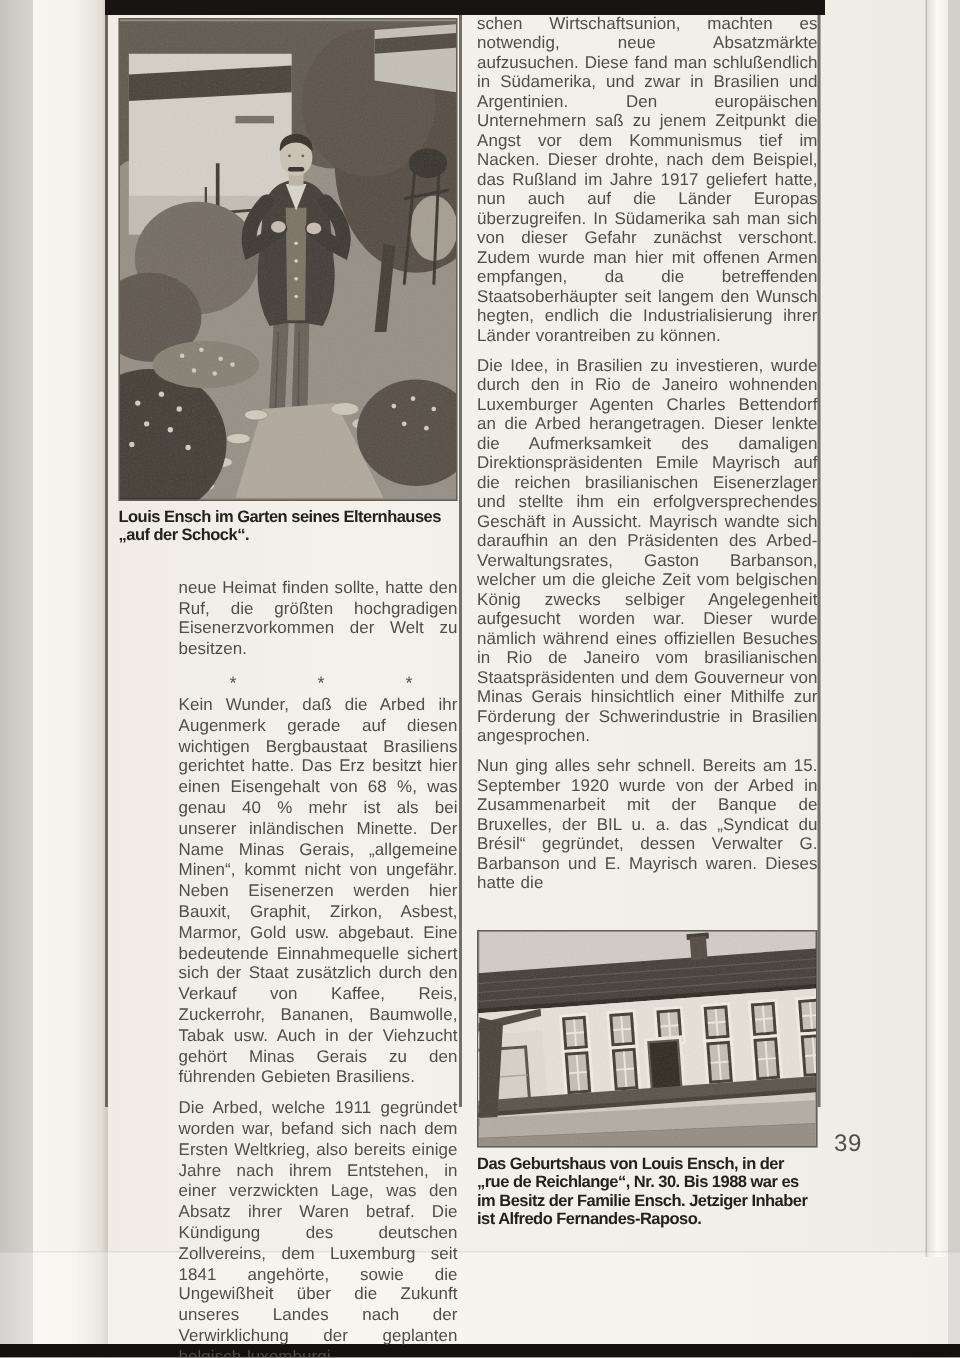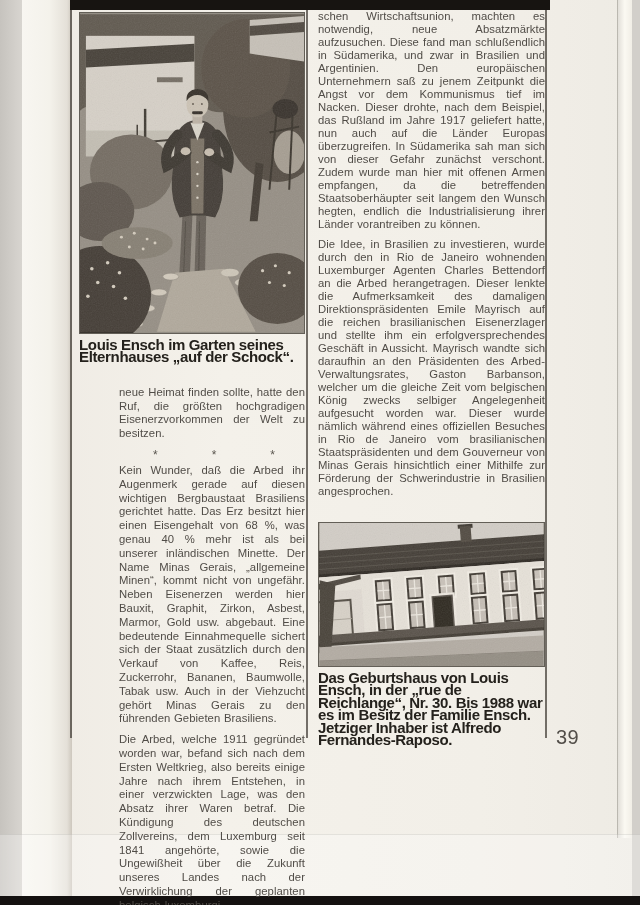--- a/index.html
+++ b/index.html
@@ -54,21 +54,21 @@
 
   .photo {
     display: block; width: 100%;
     border: 1px solid rgba(42,38,32,0.45);
     box-sizing: border-box;
     background: #938e85;
   }
   .caption {
     margin-top: 5px;
     font-weight: bold;
-    font-size: 15px; line-height: 12.4px;
+    font-size: 11px; line-height: 12.4px;
     letter-spacing: -0.35px;
     color: #24211c;
   }
   .bodytext {
     font-size: 11.3px;
     color: #504c47;
     text-align: justify;
     letter-spacing: 0.05px;
     word-spacing: 0.5px;
   }
@@ -76,22 +76,22 @@
   .col-right .bodytext { line-height: 13.0px; }
   .col-left .bodytext.first { margin-top: 22px; }
   .para { margin: 0 0 7px 0; }
   .asterisks {
     display: flex; justify-content: space-between;
     padding: 1px 30px 3px 34px;
     color: #5a564f; font-size: 12px; line-height: 12px;
   }
   .house-photo-wrap { margin-top: 24px; }
   .page-number {
-    position: absolute; left: 556px; top: 726px;
-    font-size: 20px; color: #524e49; letter-spacing: 0.5px; text-align: center;
+    position: absolute; left: 556px; top: 754px;
+    font-size: 16px; color: #524e49; letter-spacing: 0.5px; text-align: center;
   }
 </style>
 </head>
 <body>
 
 <div class="scan">
 
   <div class="strip-left"></div>
   <div class="gutter"></div>
   <div class="right-edge"></div>
@@ -225,20 +225,21 @@
       </div>
       <p class="para">Kein Wunder, daß die Arbed ihr Augenmerk gerade auf diesen wichtigen Bergbaustaat Brasiliens gerichtet hatte. Das Erz besitzt hier einen Eisengehalt von 68 %, was genau 40 % mehr ist als bei unserer inländischen Minette. Der Name Minas Gerais, „allgemeine Minen“, kommt nicht von ungefähr. Neben Eisenerzen werden hier Bauxit, Graphit, Zirkon, Asbest, Marmor, Gold usw. abgebaut. Eine bedeutende Einnahmequelle sichert sich der Staat zusätzlich durch den Verkauf von Kaffee, Reis, Zuckerrohr, Bananen, Baumwolle, Tabak usw. Auch in der Viehzucht gehört Minas Gerais zu den führenden Gebieten Brasiliens.</p>
       <p class="para">Die Arbed, welche 1911 gegründet worden war, befand sich nach dem Ersten Weltkrieg, also bereits einige Jahre nach ihrem Entstehen, in einer verzwickten Lage, was den Absatz ihrer Waren betraf. Die Kündigung des deutschen Zollvereins, dem Luxemburg seit 1841 angehörte, sowie die Ungewißheit über die Zukunft unseres Landes nach der Verwirklichung der geplanten belgisch-luxemburgi-</p>
     </div>
   </div>
 
   <div class="col-right">
     <div class="bodytext">
       <p class="para">schen Wirtschaftsunion, machten es notwendig, neue Absatzmärkte aufzusuchen. Diese fand man schlußendlich in Südamerika, und zwar in Brasilien und Argentinien. Den europäischen Unternehmern saß zu jenem Zeitpunkt die Angst vor dem Kommunismus tief im Nacken. Dieser drohte, nach dem Beispiel, das Rußland im Jahre 1917 geliefert hatte, nun auch auf die Länder Europas überzugreifen. In Südamerika sah man sich von dieser Gefahr zunächst verschont. Zudem wurde man hier mit offenen Armen empfangen, da die betreffenden Staatsoberhäupter seit langem den Wunsch hegten, endlich die Industrialisierung ihrer Länder vorantreiben zu können.</p>
       <p class="para">Die Idee, in Brasilien zu investieren, wurde durch den in Rio de Janeiro wohnenden Luxemburger Agenten Charles Bettendorf an die Arbed herangetragen. Dieser lenkte die Aufmerksamkeit des damaligen Direktionspräsidenten Emile Mayrisch auf die reichen brasilianischen Eisenerzlager und stellte ihm ein erfolgversprechendes Geschäft in Aussicht. Mayrisch wandte sich daraufhin an den Präsidenten des Arbed-Verwaltungsrates, Gaston Barbanson, welcher um die gleiche Zeit vom belgischen König zwecks selbiger Angelegenheit aufgesucht worden war. Dieser wurde nämlich während eines offiziellen Besuches in Rio de Janeiro vom brasilianischen Staatspräsidenten und dem Gouverneur von Minas Gerais hinsichtlich einer Mithilfe zur Förderung der Schwerindustrie in Brasilien angesprochen.</p>
+      <p class="para">Nun ging alles sehr schnell. Bereits am 15. September 1920 wurde von der Arbed in Zusammenarbeit mit der Banque de Bruxelles, der BIL u. a. das „Syndicat du Brésil“ gegründet, dessen Verwalter G. Barbanson und E. Mayrisch waren. Dieses hatte die</p>
     </div>
 
     <div class="house-photo-wrap">
       <svg class="photo" role="img" width="227" height="145" viewBox="0 0 227 145" xmlns="http://www.w3.org/2000/svg" aria-label="Schwarzweißfoto: zweistöckiges weißes Wohnhaus mit dunklem Ziegeldach, dunklen Fensterrahmen, Haustür und Garagentor">
         <defs>
           <filter id="grain2" x="0" y="0" width="100%" height="100%">
             <feTurbulence type="fractalNoise" baseFrequency="0.85" numOctaves="2"></feTurbulence>
             <feColorMatrix type="saturate" values="0"></feColorMatrix>
           </filter>
         </defs>

